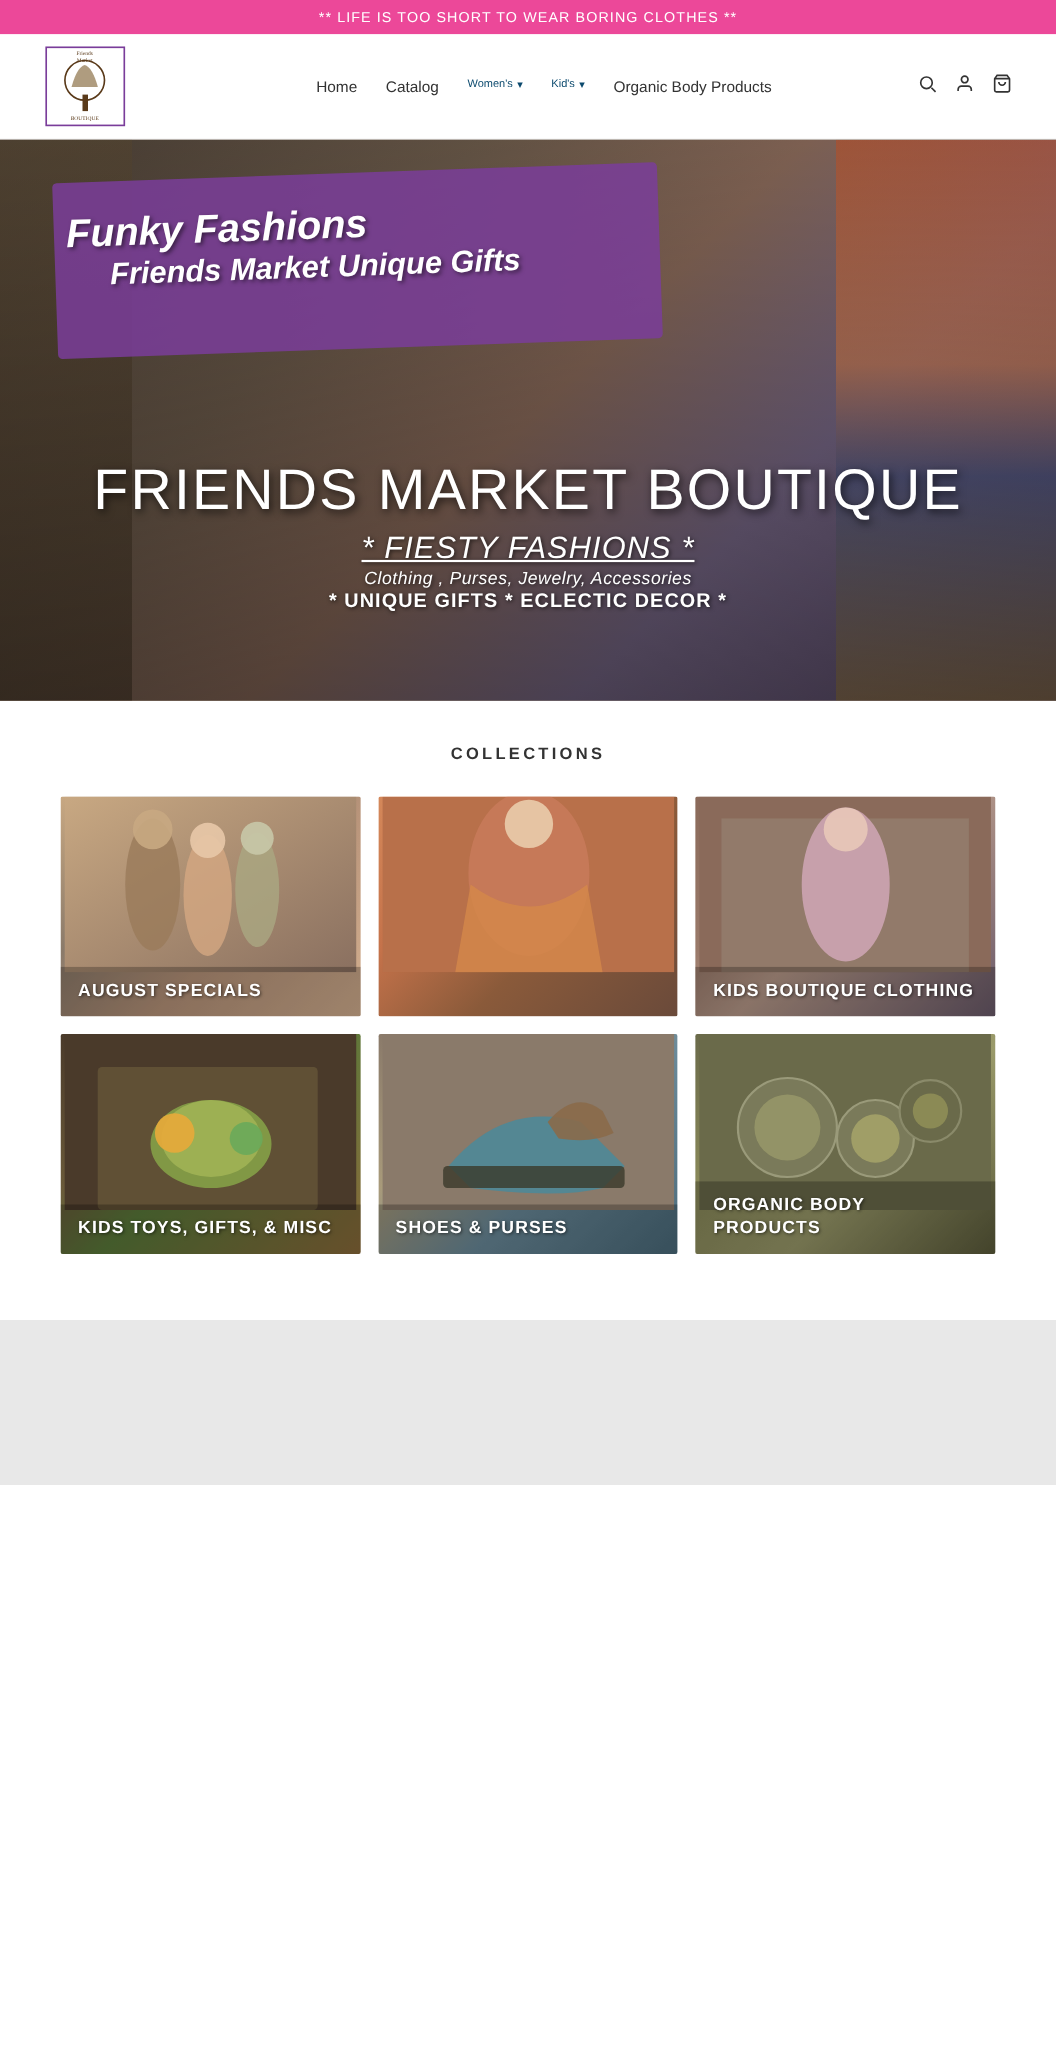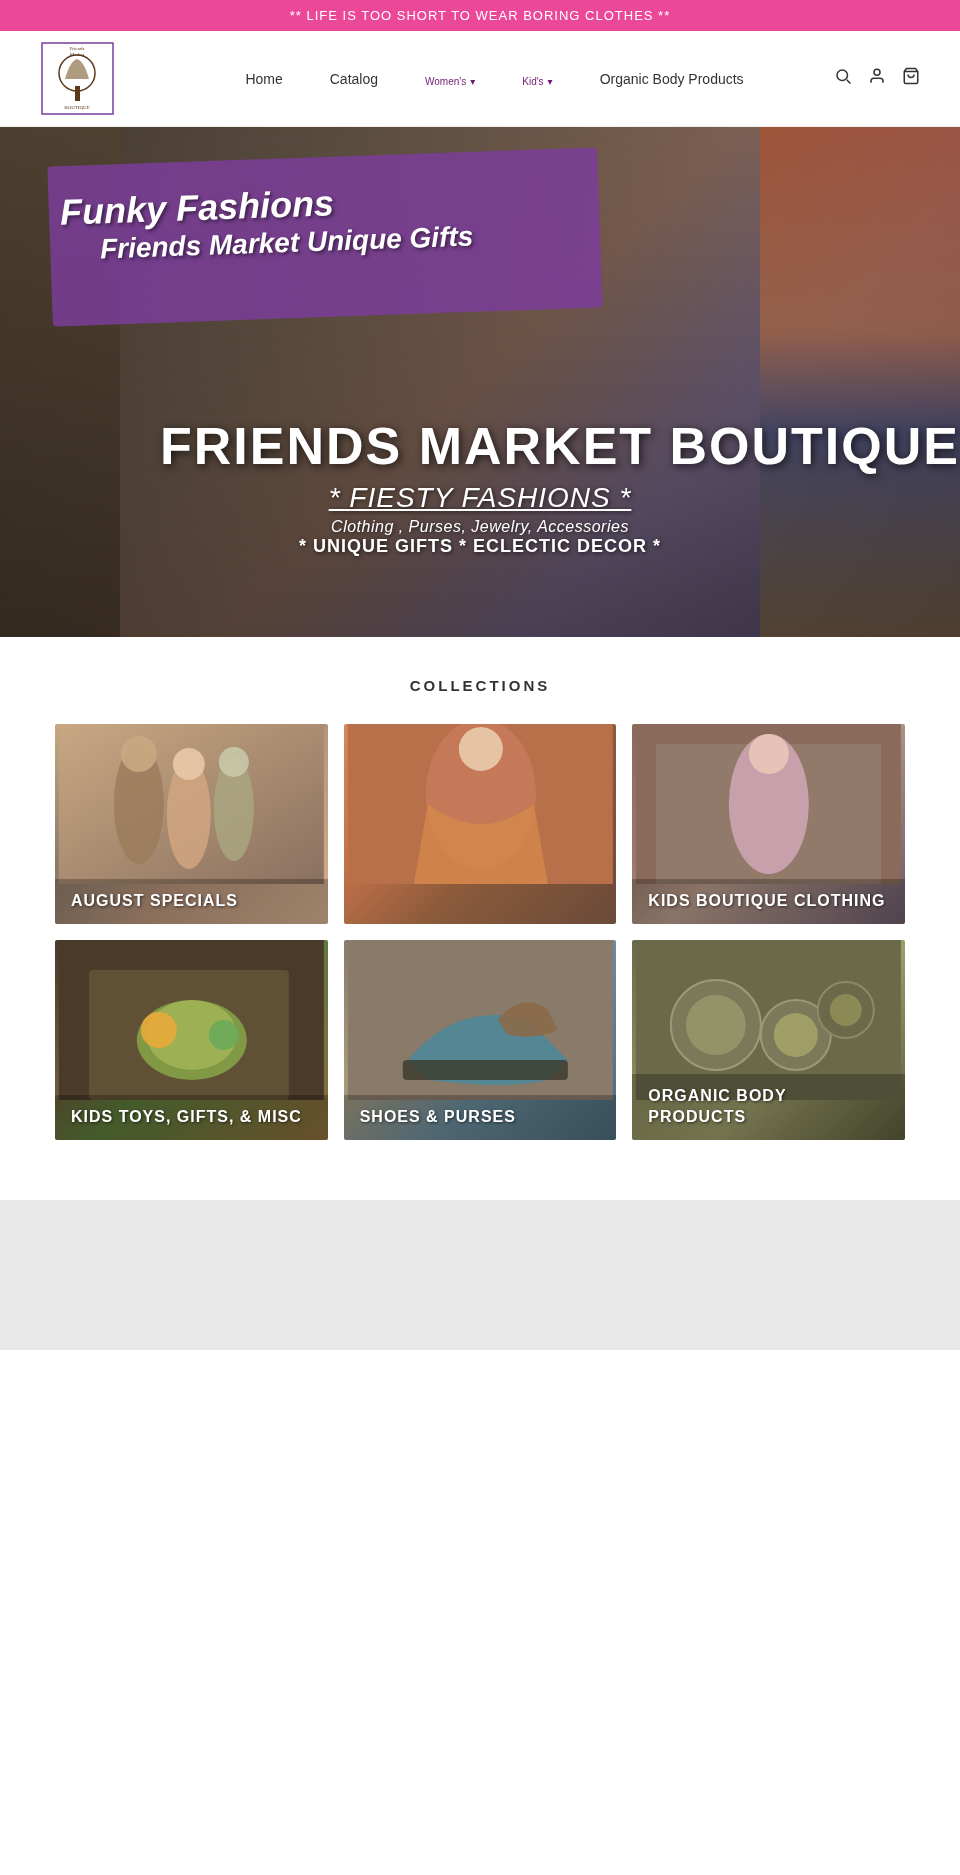--- a/index.html
+++ b/index.html
@@ -28,38 +28,38 @@
       display: flex;
       align-items: center;
       margin-right: 40px;
     }
     .logo-svg {
       width: 75px;
       height: 75px;
     }
     nav {
       display: flex;
-      align-items: flex-end;
-      gap: 47px;
+      align-items: flex-start;
+      gap: 26px;
       flex: 1;
       justify-content: center;
     }
     nav a {
       text-decoration: none;
       color: #333;
       font-size: 14px;
       cursor: pointer;
     }
     .nav-dropdown {
       display: flex;
       align-items: center;
       gap: 4px;
       cursor: pointer;
       font-size: 14px;
-      color: #701a75;
+      color: #0c4a6e;
     }
     .nav-dropdown span { font-size: 10px; }
     .header-icons {
       display: flex;
       align-items: center;
       gap: 16px;
       margin-left: auto;
     }
     .header-icon {
       cursor: pointer;
@@ -125,26 +125,25 @@
     .hero-content {
       position: absolute;
       bottom: 80px;
       left: 0;
       right: 0;
       text-align: center;
       color: white;
     }
     .hero-title {
       font-size: 52px;
-      font-weight: 700;
+      font-weight: 400;
       text-transform: uppercase;
       text-shadow: 2px 2px 8px rgba(0,0,0,0.7);
       letter-spacing: 2px;
       line-height: 1.1;
-      text-align: right;
     }
     .hero-subtitle1 {
       font-size: 28px;
       font-style: italic;
       margin-top: 7px;
       text-shadow: 1px 1px 4px rgba(0,0,0,0.7);
       letter-spacing: 1px;
       text-decoration: underline;
     }
     .hero-subtitle2 {

